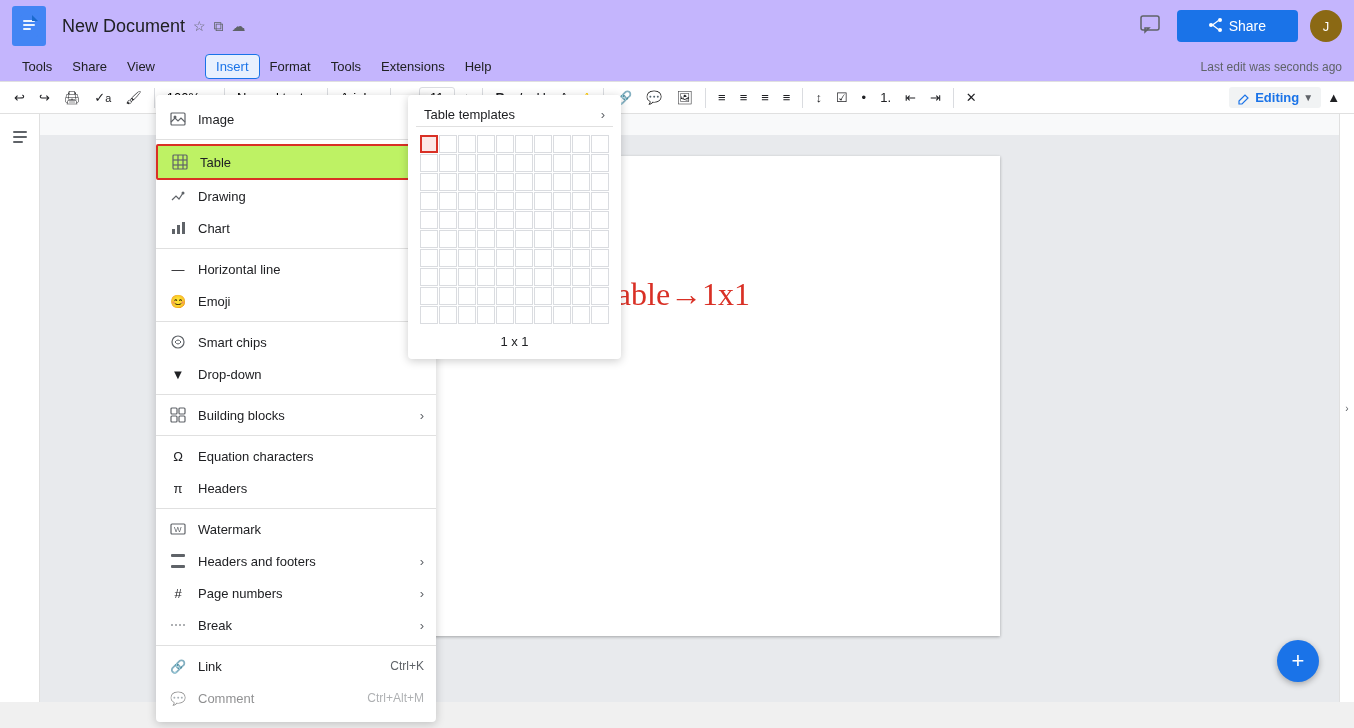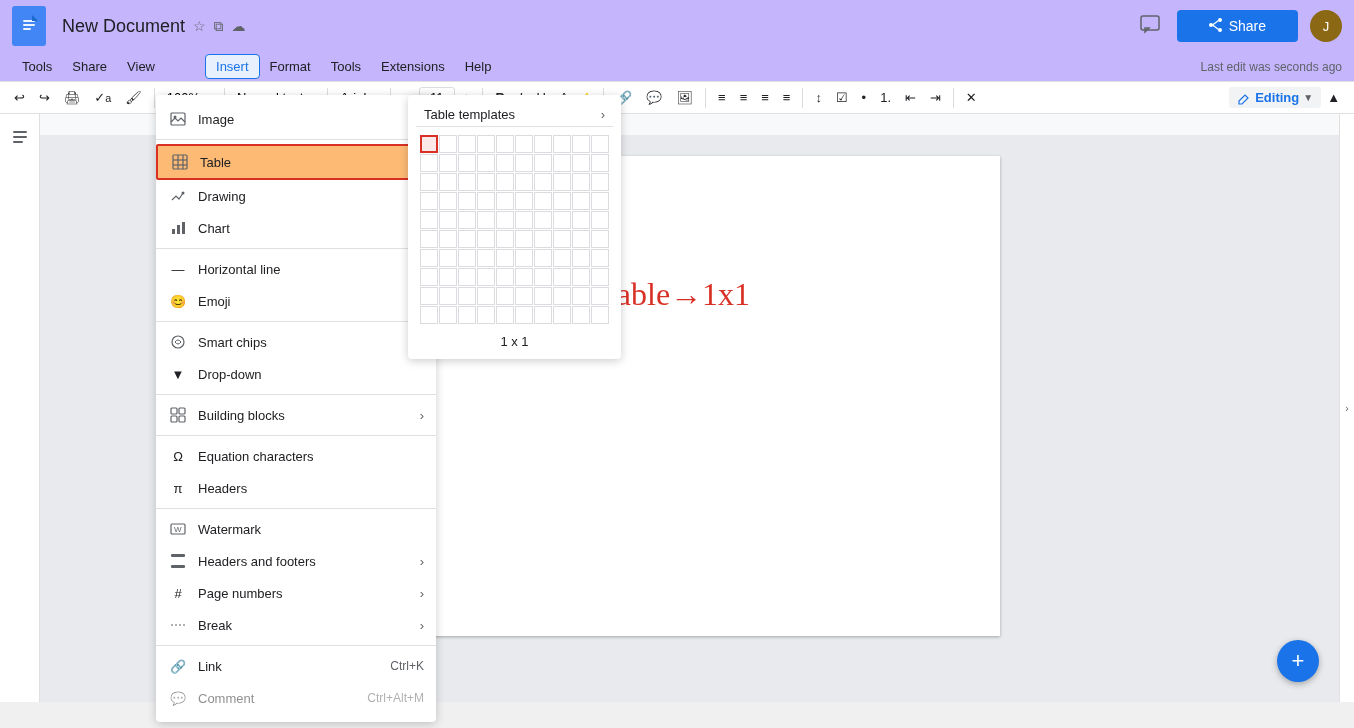--- a/index.html
+++ b/index.html
@@ -217,21 +217,21 @@
             <circle cx="5" cy="6" r="1.5" fill="#5f6368"></circle>
             <path d="M1 11L5 7L8 10L11 7L15 11" stroke="#5f6368" stroke-width="1.2" fill="none"></path>
           </svg>
       </span>
       <span class="dropdown-item-label">Image</span>
       <span class="dropdown-item-arrow">›</span>
     </div>
   </div>
 
   <div class="menu-section">
-    <div class="dropdown-item" style="background:#fdba74;border:2px solid #d93025;border-radius:2px;">
+    <div class="dropdown-item" style="background:#bef264;border:2px solid #d93025;border-radius:2px;">
       <span class="dropdown-item-icon">
         <svg width="16" height="16" viewBox="0 0 16 16" fill="none">
             <rect x="1" y="1" width="14" height="14" rx="1" stroke="#5f6368" stroke-width="1.2" fill="none"></rect>
             <line x1="1" y1="6" x2="15" y2="6" stroke="#5f6368" stroke-width="1.2"></line>
             <line x1="1" y1="11" x2="15" y2="11" stroke="#5f6368" stroke-width="1.2"></line>
             <line x1="6" y1="1" x2="6" y2="15" stroke="#5f6368" stroke-width="1.2"></line>
             <line x1="11" y1="1" x2="11" y2="15" stroke="#5f6368" stroke-width="1.2"></line>
           </svg>
       </span>
       <span class="dropdown-item-label">Table</span>

